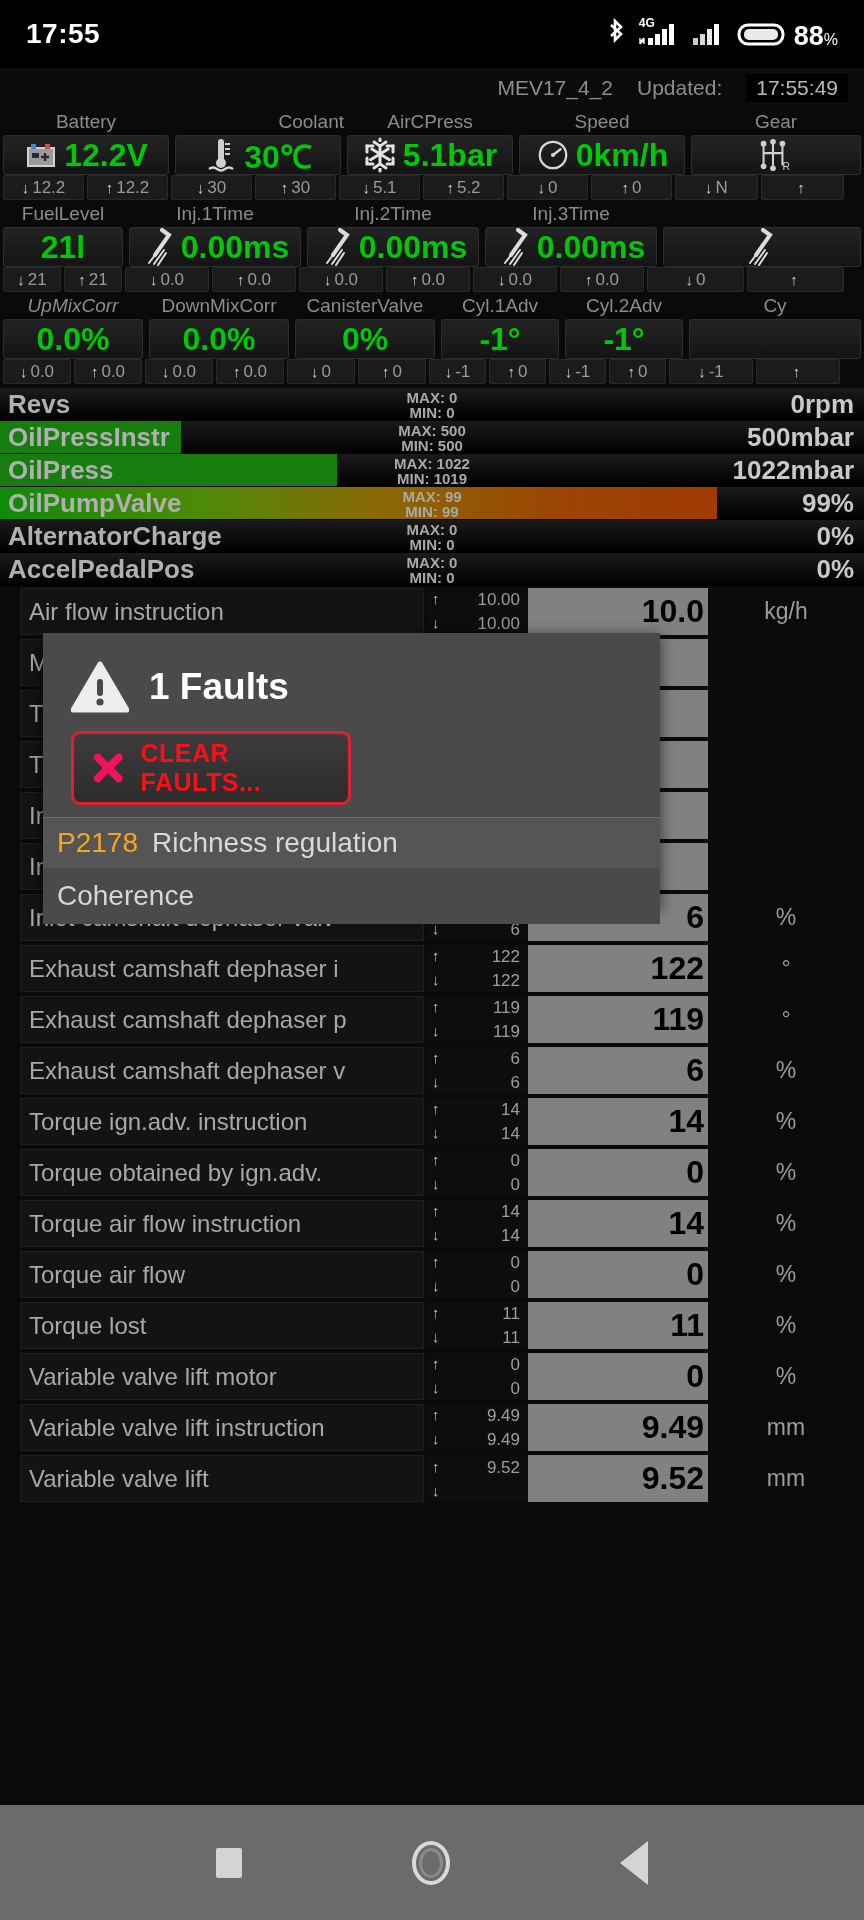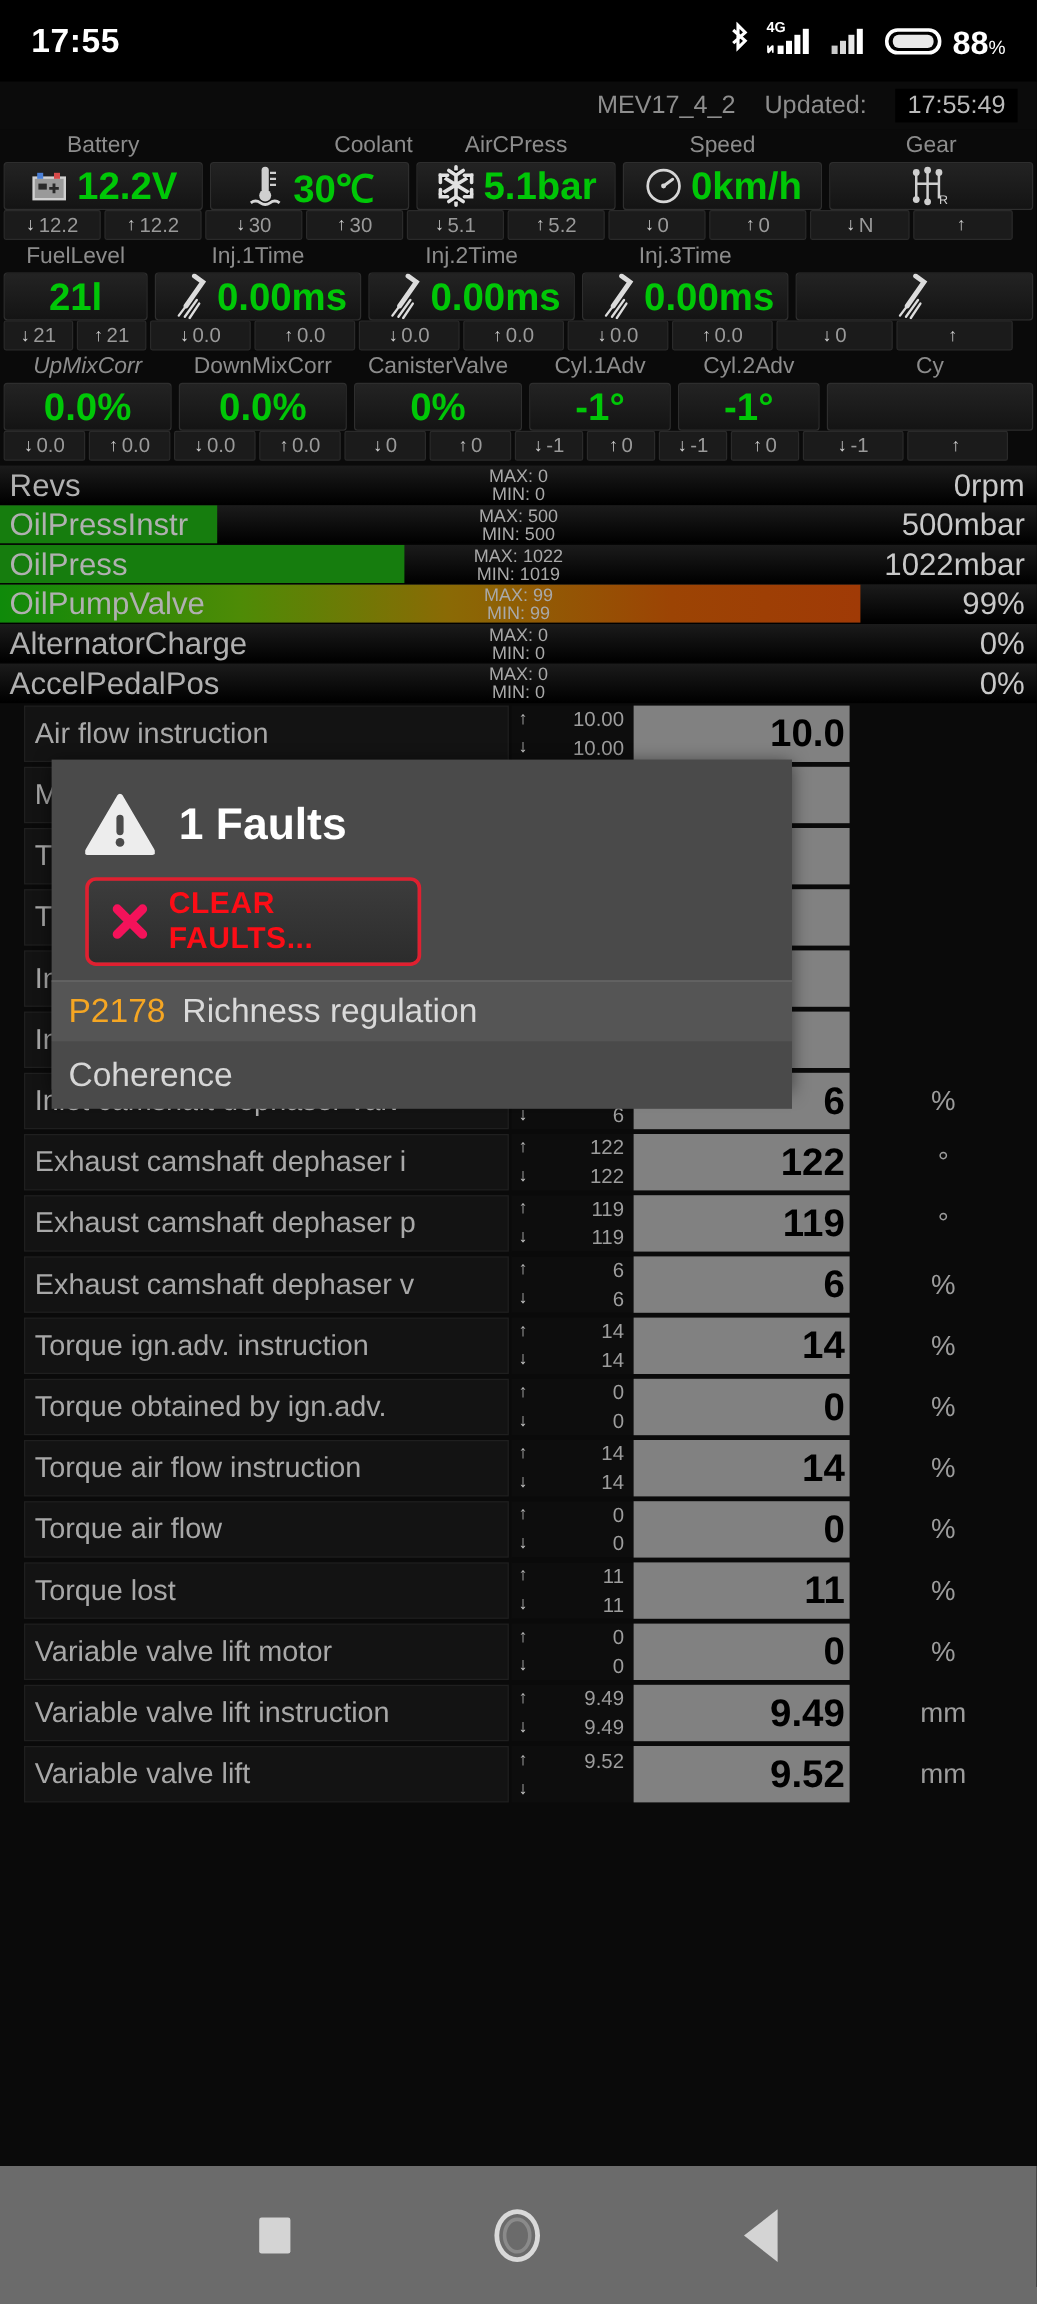--- a/index.html
+++ b/index.html
@@ -471,21 +471,21 @@
             <span>-1</span>
           </div>
           <div class="mm" style="width: 84px;">
             <span class="ar">↑</span>
             <span></span>
           </div>
         </div>
       </div>
     </div>
 
-  <div class="bars" id="bars" style="top:388px;">
+  <div class="bars" id="bars" style="top:388px;font-weight:bold;">
       <div class="bar-row">
         <div class="bar-fill" style="width: 0%; background: rgb(22, 125, 14);"></div>
         <div class="bar-name">Revs</div>
         <div class="bar-mm">
           <span>MAX: 0</span>
           <span>MIN: 0</span>
         </div>
         <div class="bar-val">0rpm</div>
       </div>
       <div class="bar-row">
@@ -542,20 +542,21 @@
           <div>
             <span class="ar">↑</span>
             <span>10.00</span>
           </div>
           <div>
             <span class="ar">↓</span>
             <span>10.00</span>
           </div>
         </div>
         <div class="t-val">10.0</div>
+        <div class="t-unit">kg/h</div>
       </div>
       <div class="trow">
         <div class="t-label">Me</div>
         <div class="t-mm">
           <div>
             <span class="ar">↑</span>
             <span></span>
           </div>
           <div>
             <span class="ar">↓</span>

